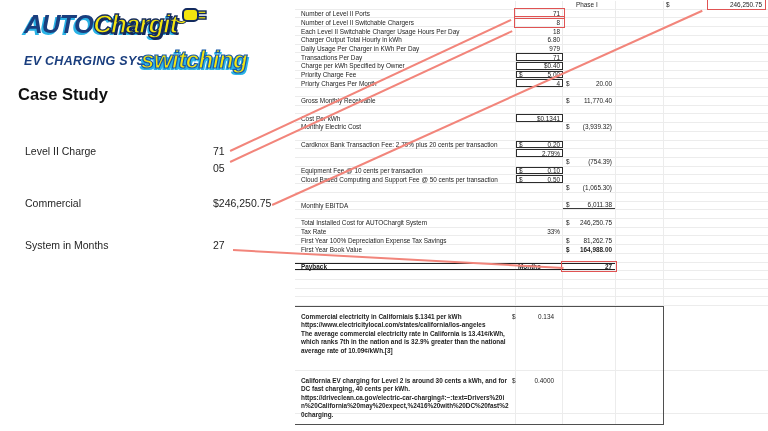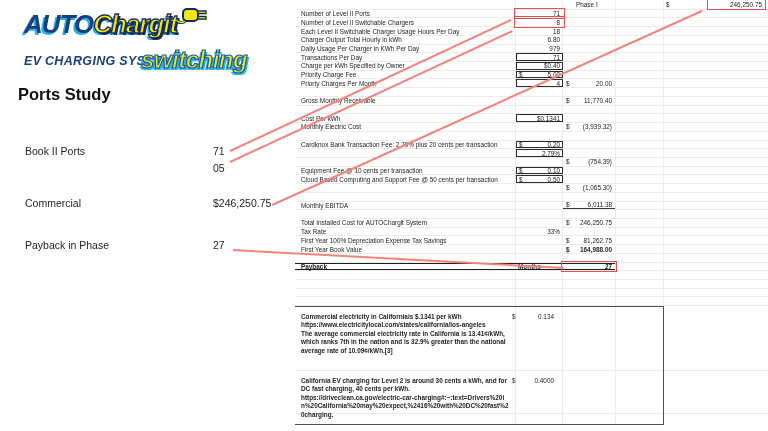--- a/index.html
+++ b/index.html
@@ -72,36 +72,36 @@
       <path d="M2 16 Q8 20 12 14" fill="none" stroke="#f3e50f" stroke-width="1.4"></path>
       <rect x="8" y="4" width="15" height="12" rx="4" fill="#f3e50f" stroke="#122a5e" stroke-width="2"></rect>
       <rect x="23" y="6" width="8" height="2.6" fill="#f3e50f" stroke="#122a5e" stroke-width="1.4"></rect>
       <rect x="23" y="11.5" width="8" height="2.6" fill="#f3e50f" stroke="#122a5e" stroke-width="1.4"></rect>
     </svg>
   </div>
   <div class="logo-tagline">EV CHARGING SYSTEMS</div>
   <div class="logo-switching">switching</div>
 </div>
 
-<div class="title">Ports Study</div>
+<div class="title">Case Study</div>
 
 <div class="kv">
   <div class="kv-item" style="top:145px">
-    <span class="kv-label">Book II Ports</span>
+    <span class="kv-label">Level II Charge</span>
     <span class="kv-value">71</span>
   </div>
   <div class="kv-item" style="top:162px">
     <span class="kv-value">05</span>
   </div>
   <div class="kv-item" style="top:197px">
     <span class="kv-label">Commercial</span>
     <span class="kv-value">$246,250.75</span>
   </div>
   <div class="kv-item" style="top:239px">
-    <span class="kv-label">Payback in Phase</span>
+    <span class="kv-label">System in Months</span>
     <span class="kv-value">27</span>
   </div>
 </div>
 
 <div class="sheet">
 
   <div class="vline" style="left:220px;top:1px;height:424px"></div>
   <div class="vline" style="left:267px;top:1px;height:424px"></div>
   <div class="vline" style="left:320px;top:1px;height:424px"></div>
   <div class="vline" style="left:368px;top:1px;height:305px"></div>

